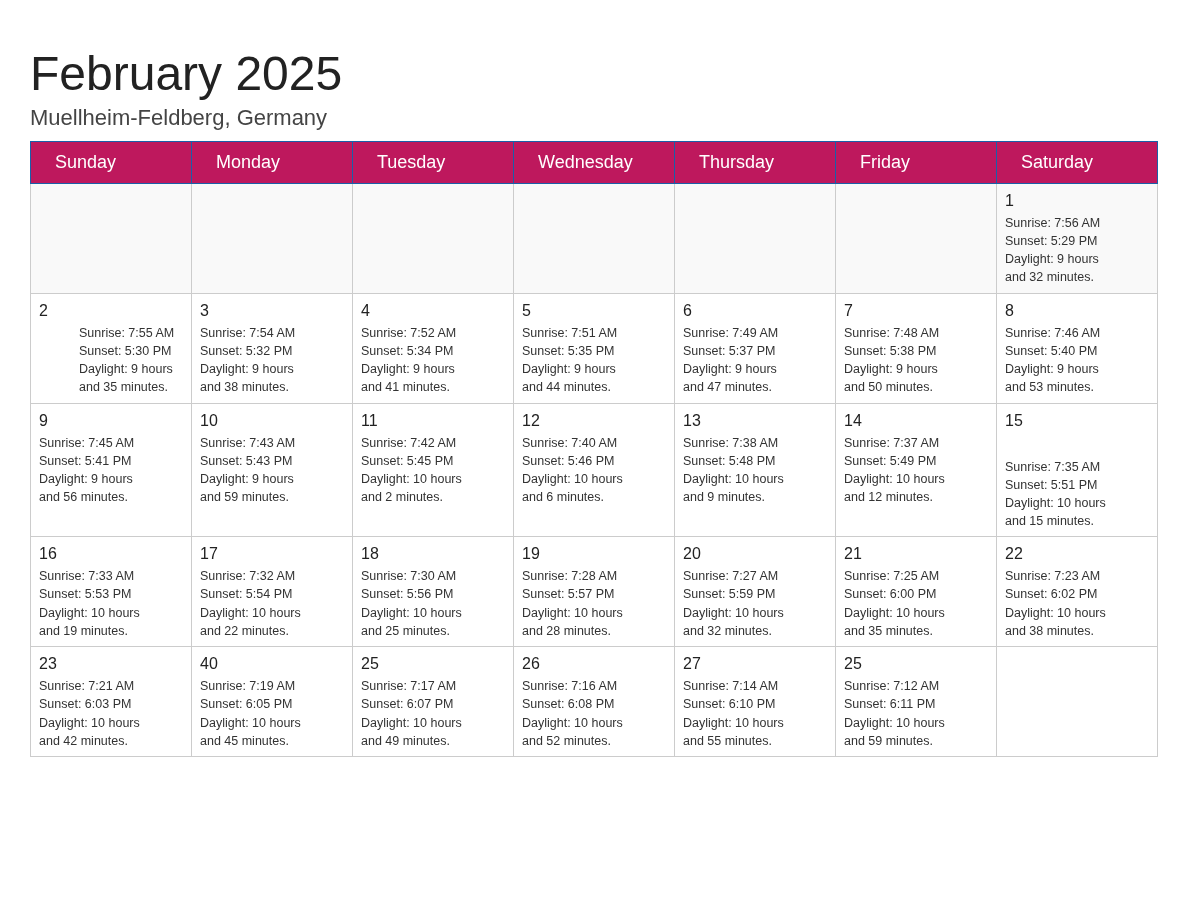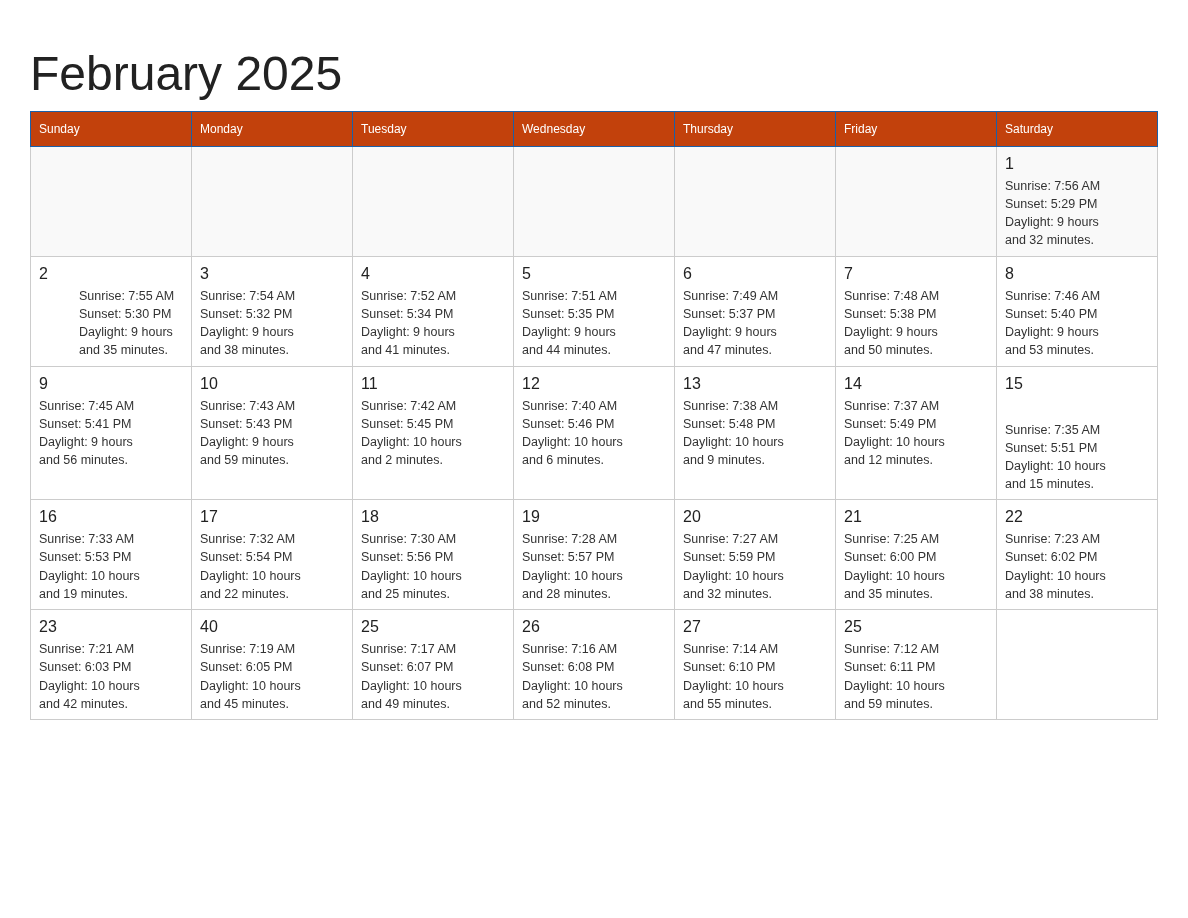--- a/index.html
+++ b/index.html
@@ -59,25 +59,25 @@
       font-size: 22px;
       color: #444;
       margin-top: 4px;
     }
     .calendar {
       width: 100%;
       border-collapse: collapse;
       margin-top: 6px;
     }
     .calendar thead tr th {
-      background-color: #c2410c;
+      background-color: #be185d;
       color: #fff;
-      font-size: 12px;
+      font-size: 18px;
       font-weight: normal;
-      padding: 10px 8px;
+      padding: 10px 24px;
       text-align: left;
       border: 1px solid #1a5fa8;
     }
     .calendar tbody tr td {
       vertical-align: top;
       padding: 8px 8px 6px 8px;
       border: 1px solid #ccc;
       width: 14.28%;
       font-size: 13px;
       color: #333;
@@ -102,20 +102,21 @@
     .calendar tbody tr:first-child td {
       background: #f9f9f9;
     }
   </style>
 </head>
 <body>
 
 <div class="header">
   <div class="title-block">
     <div class="month-title">February 2025</div>
+    <div class="location">Muellheim-Feldberg, Germany</div>
   </div>
 </div>
 
 <table class="calendar">
   <thead>
     <tr>
     <th>Sunday</th>
         <th>Monday</th>
         <th>Tuesday</th>
         <th>Wednesday</th>

